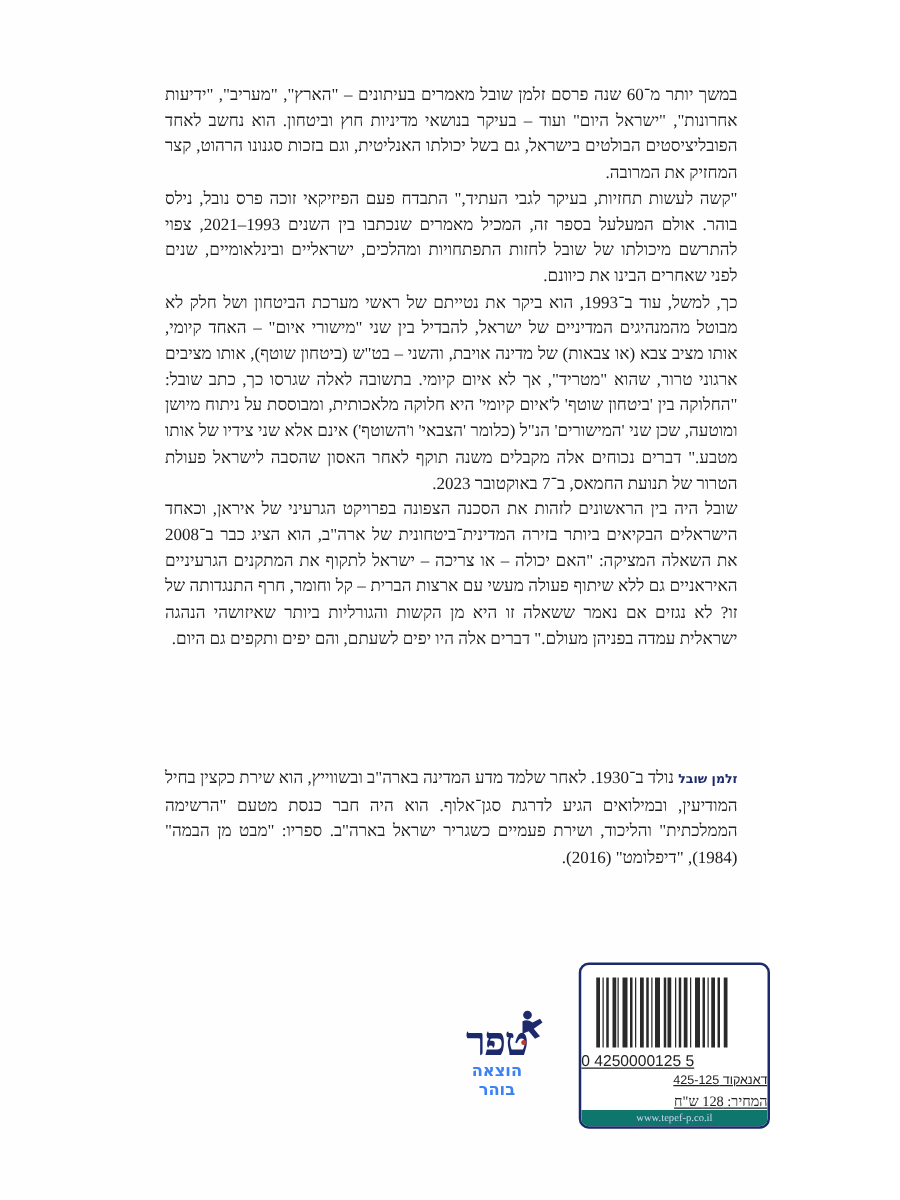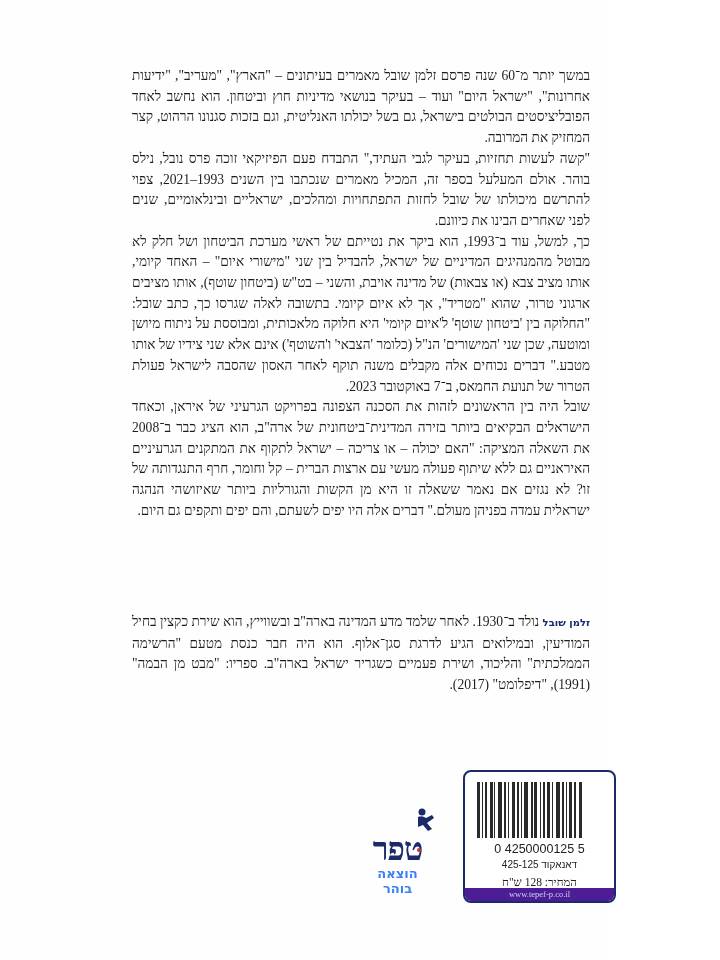--- a/index.html
+++ b/index.html
@@ -24,61 +24,61 @@
     }
     .bio p { margin: 0; text-align-last: right; }
     .bio .author-name { color: #1c2a6b; font-weight: bold; font-size: 10px; font-family: "DejaVu Sans", sans-serif; }
 
     .logo {
       position: absolute; left: 350px; top: 815px; width: 95px; height: 90px;
       direction: rtl; text-align: center; color: #1c2a6b;
     }
     .logo .mark {
       font-family: "DejaVu Serif", serif; font-weight: bold; font-size: 32px; line-height: 34px;
-      letter-spacing: -1px; position: relative; display: inline-block; margin-top: 17px;
+      letter-spacing: -1px; position: relative; display: inline-block; margin-top: 1px;
     }
     .logo .mark .dot { position: absolute; width: 4px; height: 4px; background: #c0392b; border-radius: 50%; left: 44px; top: 16px; }
     .logo .figure { position: absolute; left: 60px; top: -8px; width: 30px; height: 30px; }
     .logo .sub {
       font-family: "DejaVu Sans", sans-serif; font-size: 13px; line-height: 15px; font-weight: bold; color: #3b82f6;
     }
 
     .barcode-box {
       position: absolute; left: 463px; top: 770px; width: 153px; height: 133px;
       border: 2px solid #1c2a6b; border-radius: 8px; background: #fff; overflow: hidden; box-sizing: border-box;
     }
     .barcode-bars { position: absolute; left: 12px; top: 10px; width: 129px; height: 56px; display: flex; align-items: stretch; }
     .barcode-bars span { display: block; background: #2a2a2a; height: 100%; }
     .barcode-num, .barcode-code, .barcode-price {
-      position: absolute; left: 0; width: 100%; text-align: center;
-      font-family: "Liberation Sans", sans-serif; color: #222;
+      position: absolute; left: 0; width: 100%; 
+      font-family: "Liberation Sans", sans-serif; color: #222; text-decoration: underline;
     }
     .barcode-num { top: 70px; font-size: 12.5px; direction: ltr; }
     .barcode-code { top: 87px; font-size: 10px; direction: rtl; }
     .barcode-price { top: 104px; font-size: 11.5px; direction: rtl; font-family: "Liberation Serif", serif; }
     .barcode-url {
-      position: absolute; left: 0; bottom: 0; width: 100%; height: 13px; background: #4c1d95;
+      position: absolute; left: 0; bottom: 0; width: 100%; height: 13px; background: #0f766e;
       color: #cfd6f0; font-size: 8.5px; line-height: 13px; text-align: center; direction: ltr;
       font-family: "Liberation Serif", serif;
     }
   </style>
 </head>
 <body>
 
 <div class="back-cover">
 
   <div class="blurb">
     <p>במשך יותר מ־60 שנה פרסם זלמן שובל מאמרים בעיתונים – "הארץ", "מעריב", "ידיעות אחרונות", "ישראל היום" ועוד – בעיקר בנושאי מדיניות חוץ וביטחון. הוא נחשב לאחד הפובליציסטים הבולטים בישראל, גם בשל יכולתו האנליטית, וגם בזכות סגנונו הרהוט, קצר המחזיק את המרובה.</p>
     <p>"קשה לעשות תחזיות, בעיקר לגבי העתיד," התבדח פעם הפיזיקאי זוכה פרס נובל, נילס בוהר. אולם המעלעל בספר זה, המכיל מאמרים שנכתבו בין השנים 1993–2021, צפוי להתרשם מיכולתו של שובל לחזות התפתחויות ומהלכים, ישראליים ובינלאומיים, שנים לפני שאחרים הבינו את כיוונם.</p>
     <p>כך, למשל, עוד ב־1993, הוא ביקר את נטייתם של ראשי מערכת הביטחון ושל חלק לא מבוטל מהמנהיגים המדיניים של ישראל, להבדיל בין שני "מישורי איום" – האחד קיומי, אותו מציב צבא (או צבאות) של מדינה אויבת, והשני – בט"ש (ביטחון שוטף), אותו מציבים ארגוני טרור, שהוא "מטריד", אך לא איום קיומי. בתשובה לאלה שגרסו כך, כתב שובל: "החלוקה בין 'ביטחון שוטף' ל'איום קיומי' היא חלוקה מלאכותית, ומבוססת על ניתוח מיושן ומוטעה, שכן שני 'המישורים' הנ"ל (כלומר 'הצבאי' ו'השוטף') אינם אלא שני צידיו של אותו מטבע." דברים נכוחים אלה מקבלים משנה תוקף לאחר האסון שהסבה לישראל פעולת הטרור של תנועת החמאס, ב־7 באוקטובר 2023.</p>
     <p>שובל היה בין הראשונים לזהות את הסכנה הצפונה בפרויקט הגרעיני של איראן, וכאחד הישראלים הבקיאים ביותר בזירה המדינית־ביטחונית של ארה"ב, הוא הציג כבר ב־2008 את השאלה המציקה: "האם יכולה – או צריכה – ישראל לתקוף את המתקנים הגרעיניים האיראניים גם ללא שיתוף פעולה מעשי עם ארצות הברית – קל וחומר, חרף התנגדותה של זו? לא נגזים אם נאמר ששאלה זו היא מן הקשות והגורליות ביותר שאיזושהי הנהגה ישראלית עמדה בפניהן מעולם." דברים אלה היו יפים לשעתם, והם יפים ותקפים גם היום.</p>
   </div>
 
   <div class="bio">
-    <p><span class="author-name">זלמן שובל</span><span> נולד ב־1930. לאחר שלמד מדע המדינה בארה"ב ובשווייץ, הוא שירת כקצין בחיל המודיעין, ובמילואים הגיע לדרגת סגן־אלוף. הוא היה חבר כנסת מטעם "הרשימה הממלכתית" והליכוד, ושירת פעמיים כשגריר ישראל בארה"ב. ספריו: "מבט מן הבמה" (1991), "דיפלומט" (2017).</span></p>
+    <p><span class="author-name">זלמן שובל</span><span> נולד ב־1930. לאחר שלמד מדע המדינה בארה"ב ובשווייץ, הוא שירת כקצין בחיל המודיעין, ובמילואים הגיע לדרגת סגן־אלוף. הוא היה חבר כנסת מטעם "הרשימה הממלכתית" והליכוד, ושירת פעמיים כשגריר ישראל בארה"ב. ספריו: "מבט מן הבמה" (1984), "דיפלומט" (2016).</span></p>
   </div>
 
   <div class="logo">
     <svg class="figure" viewBox="0 0 30 30">
       <circle cx="12" cy="5" r="3.5" fill="#1c2a6b"></circle>
       <path d="M8 10 Q12 8 16 11 L22 8 L24 11 L17 16 L22 22 L18 24 L13 18 L8 20 Z" fill="#1c2a6b"></path>
     </svg>
     <div class="mark">
       <span>טפר</span>
       <span class="dot"></span>

